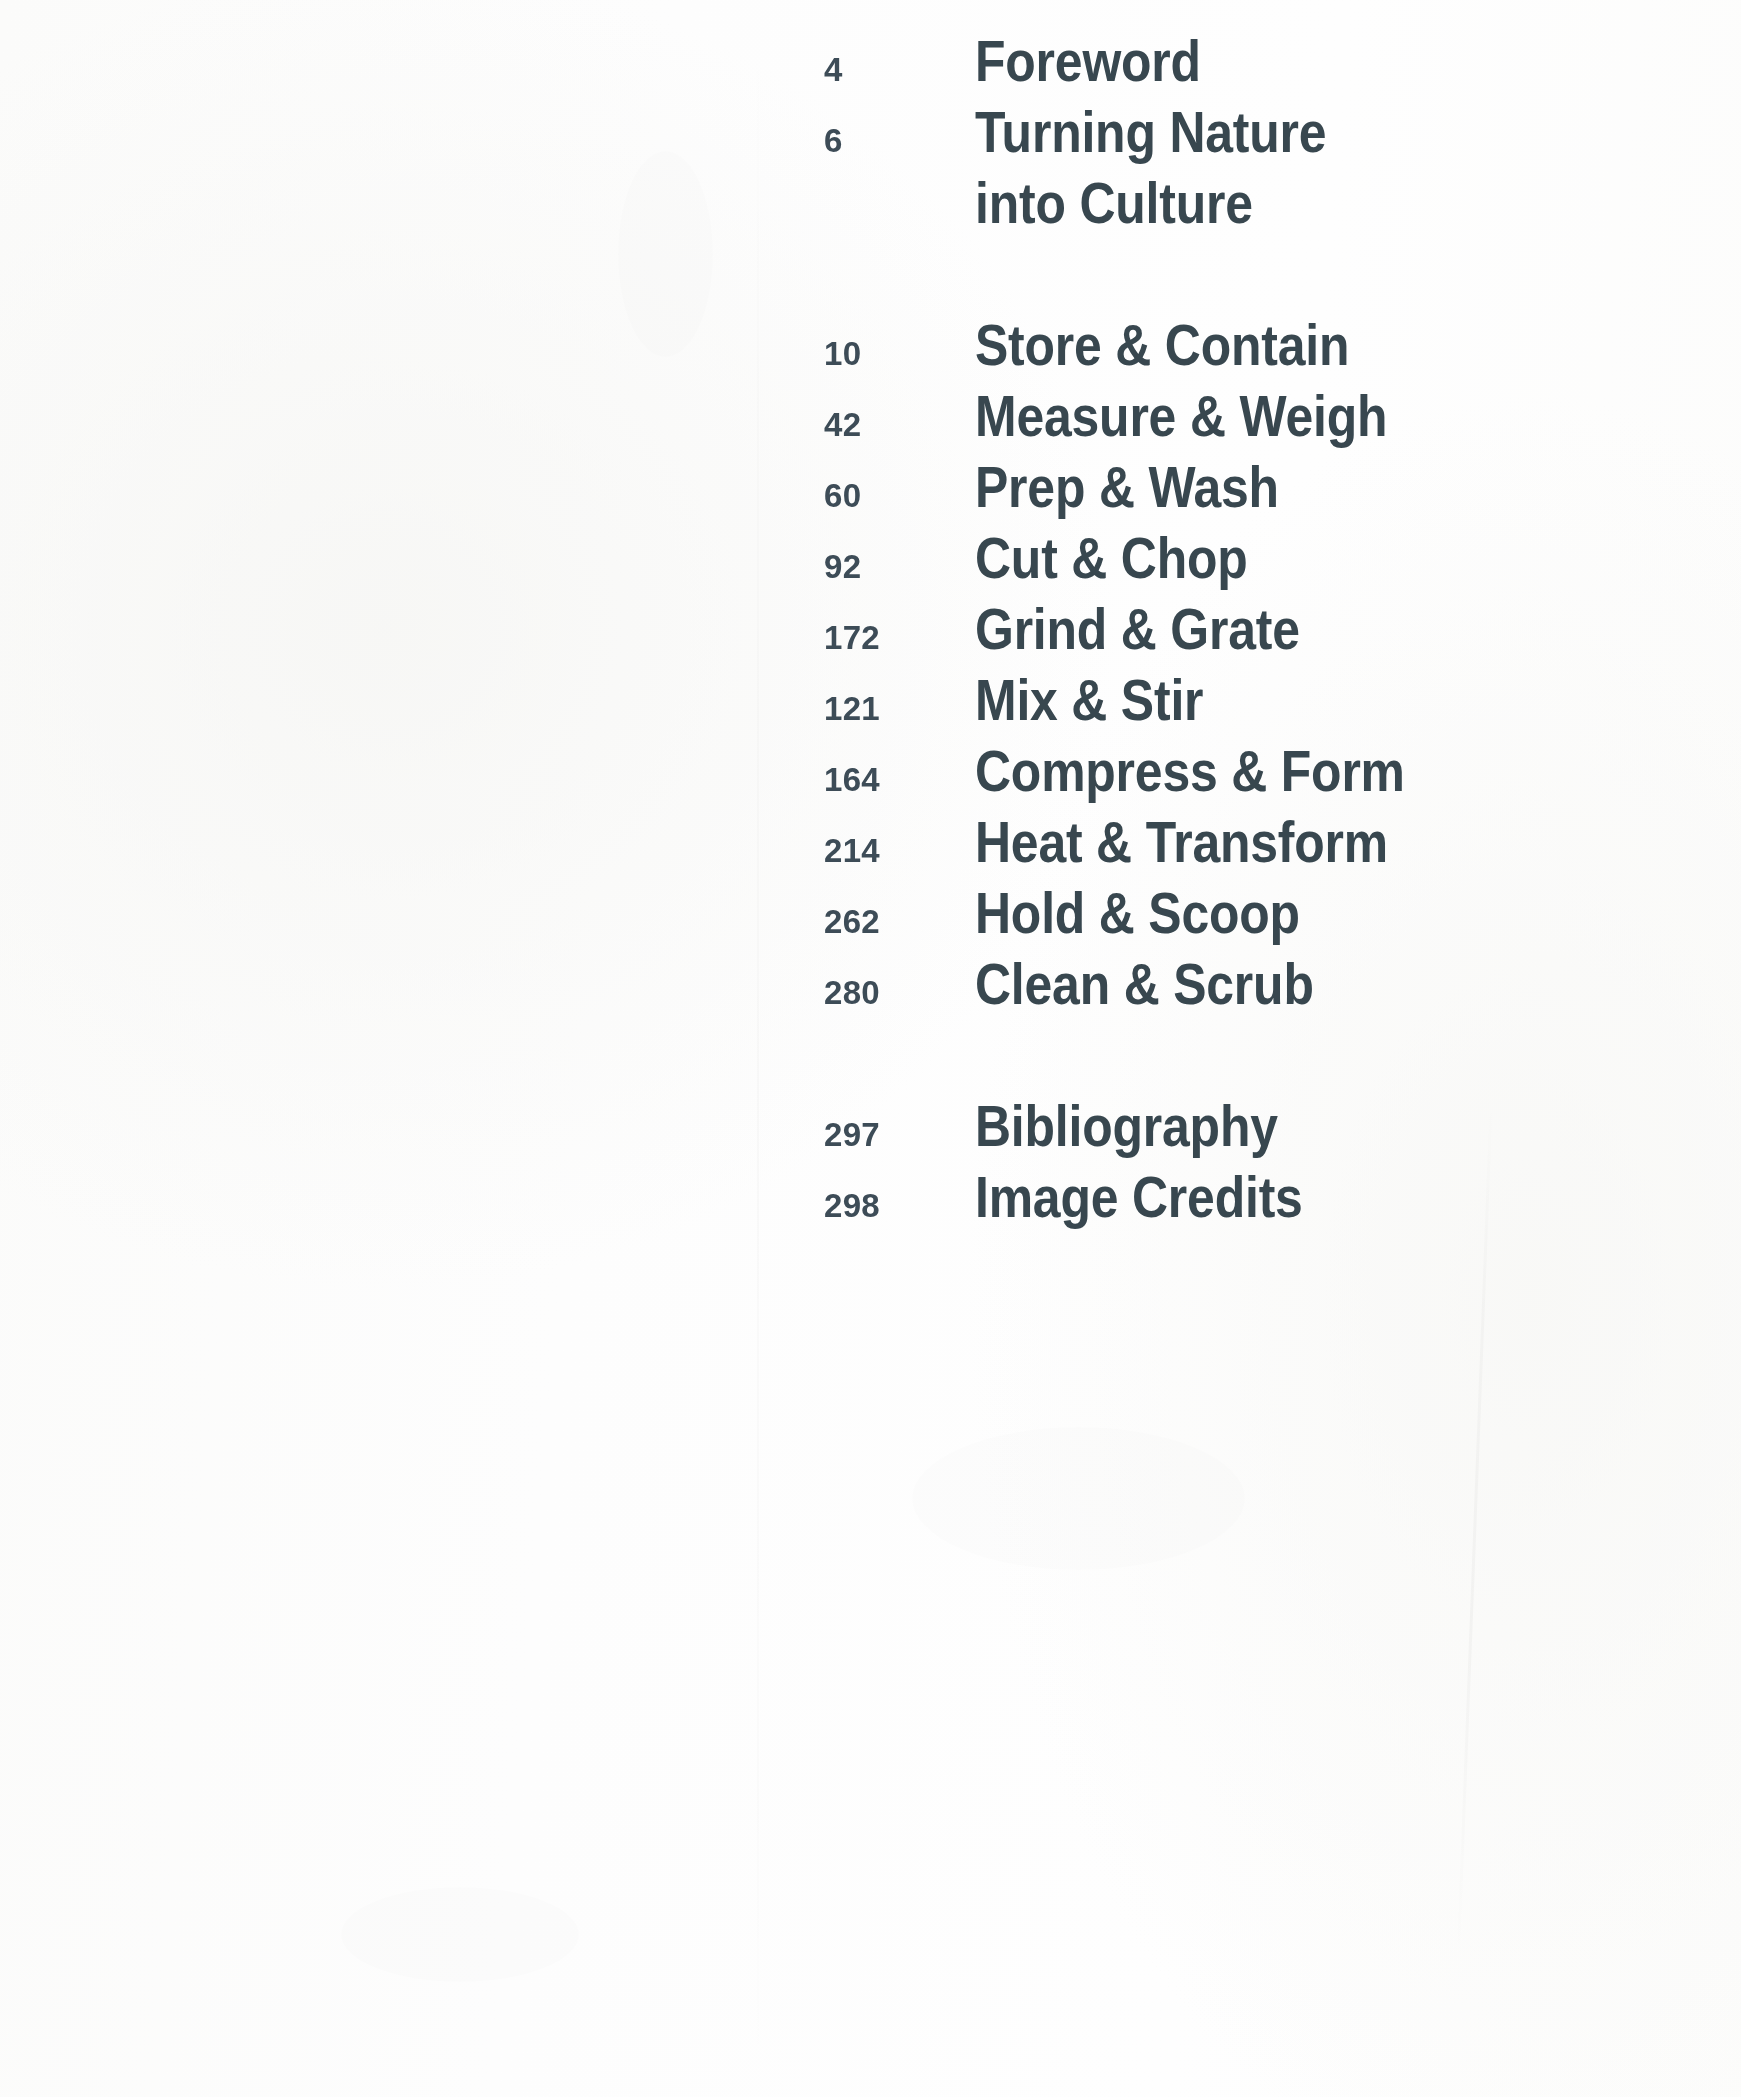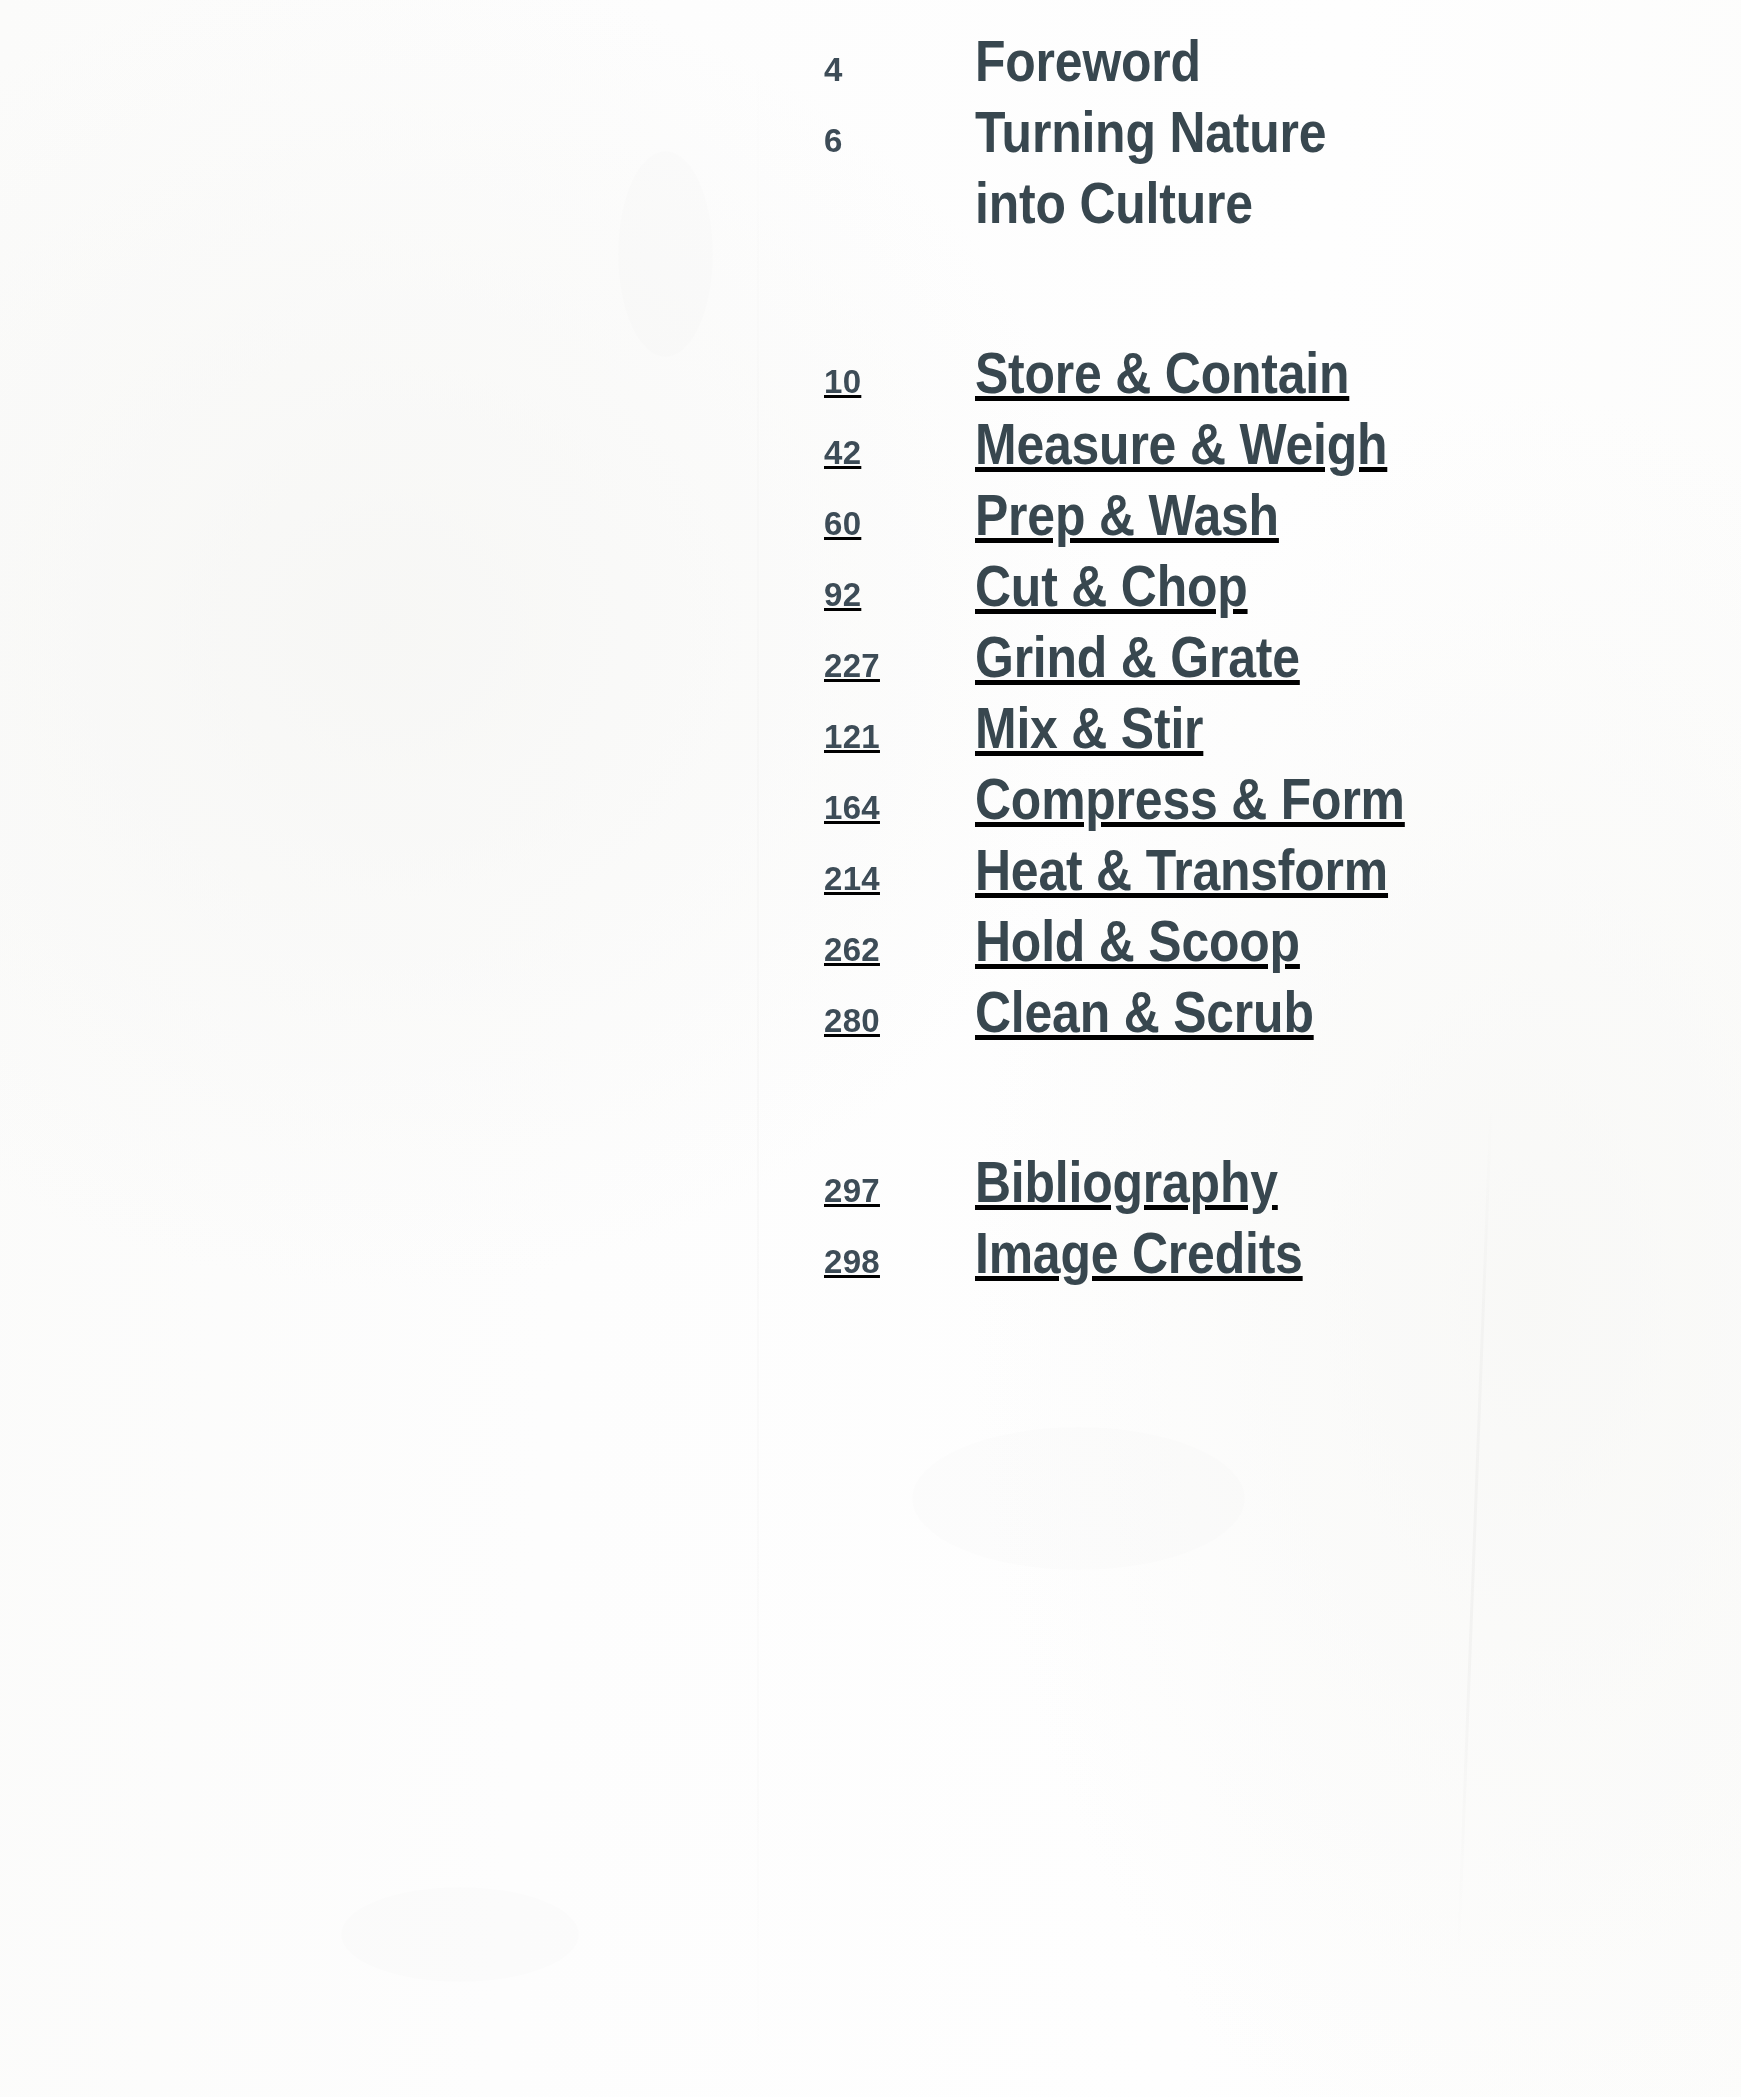--- a/index.html
+++ b/index.html
@@ -59,21 +59,21 @@
 
   
   .toc {
     position: absolute;
     left: 824px;
     top: 32px;
     width: 793px;
   }
 
   .toc-block { margin: 0; padding: 0; }
-  .toc-block + .toc-block { margin-top: 99px; text-decoration: underline; }
+  .toc-block + .toc-block { margin-top: 71px; }
 
   .toc-row {
     display: flex;
     align-items: baseline;
     height: 71px;
   }
 
   .toc-page {
     flex: 0 0 151px;
     font-size: 33px;
@@ -136,21 +136,21 @@
         </div>
         <div class="toc-row">
           <span class="toc-page">60</span>
           <span class="toc-title">Prep &amp; Wash</span>
         </div>
         <div class="toc-row">
           <span class="toc-page">92</span>
           <span class="toc-title">Cut &amp; Chop</span>
         </div>
         <div class="toc-row">
-          <span class="toc-page">227</span>
+          <span class="toc-page">172</span>
           <span class="toc-title">Grind &amp; Grate</span>
         </div>
         <div class="toc-row">
           <span class="toc-page">121</span>
           <span class="toc-title">Mix &amp; Stir</span>
         </div>
         <div class="toc-row">
           <span class="toc-page">164</span>
           <span class="toc-title">Compress &amp; Form</span>
         </div>

